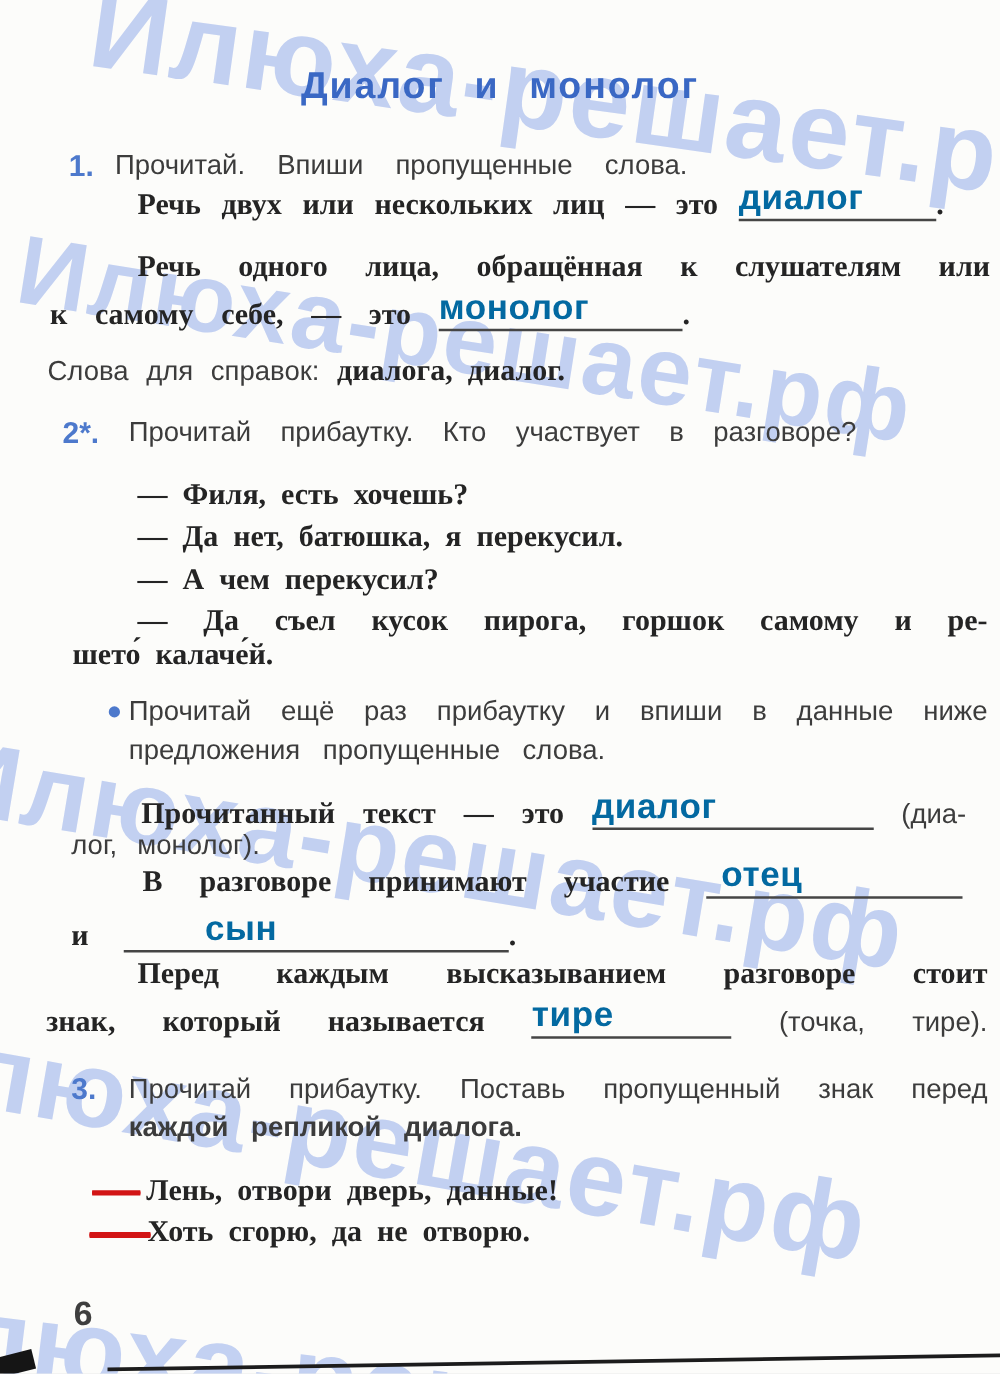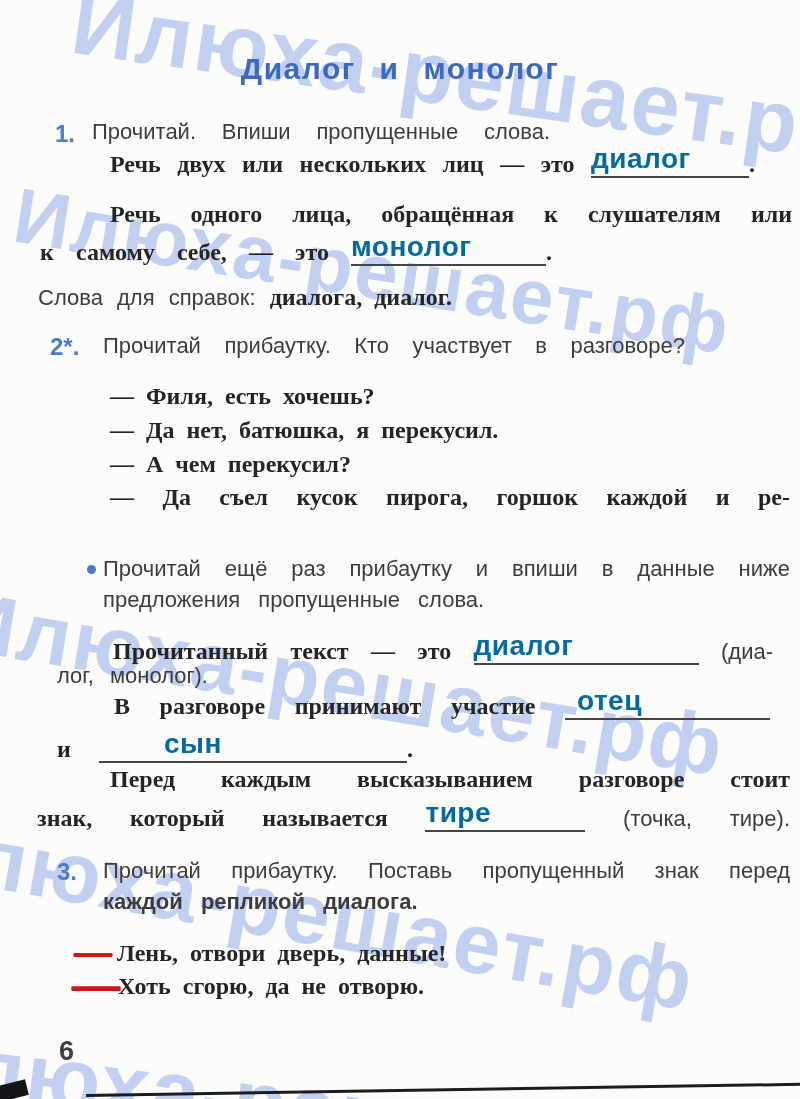--- a/index.html
+++ b/index.html
@@ -106,21 +106,22 @@
     <span>Слова для справок:</span>
     <span class="serif" style="font-size:24px;">диалога, диалог.</span>
   </div>
 
   <div class="ly num" style="left:50px;top:332px;">2*.</div>
   <div class="ly sans fit" style="left:103px;top:331px;width:582px;">Прочитай прибаутку. Кто участвует в разговоре?</div>
 
   <div class="ly serif" style="left:110px;top:415px;">— Да нет, батюшка, я перекусил.</div>
   <div class="ly serif" style="left:110px;top:381px;">— Филя, есть хочешь?</div>
   <div class="ly serif" style="left:110px;top:449px;">— А чем перекусил?</div>
-  <div class="ly serif fit" style="left:110px;top:482px;width:680px;">— Да съел кусок пирога, горшок каждой и ре-</div>
+  <div class="ly serif fit" style="left:110px;top:482px;width:680px;">— Да съел кусок пирога, горшок самому и ре-</div>
+  <div class="ly serif" style="left:58px;top:509px;">шето́ калаче́й.</div>
 
   <span class="bullet-dot ly" style="left:87px;top:565px;"></span>
   <div class="ly sans fit" style="left:103px;top:554px;width:687px;">Прочитай ещё раз прибаутку и впиши в данные ниже</div>
   <div class="ly sans" style="left:103px;top:585px;word-spacing:12px;">предложения пропущенные слова.</div>
 
   <div class="ly serif fit" style="left:113px;top:624px;width:660px;margin-top:12px;">
     <span>Прочитанный текст — это</span>
     <span class="blank" style="width:225px;"><span class="answer">диалог</span></span>
     <span class="sans-inline">(диа-</span>
   </div>

